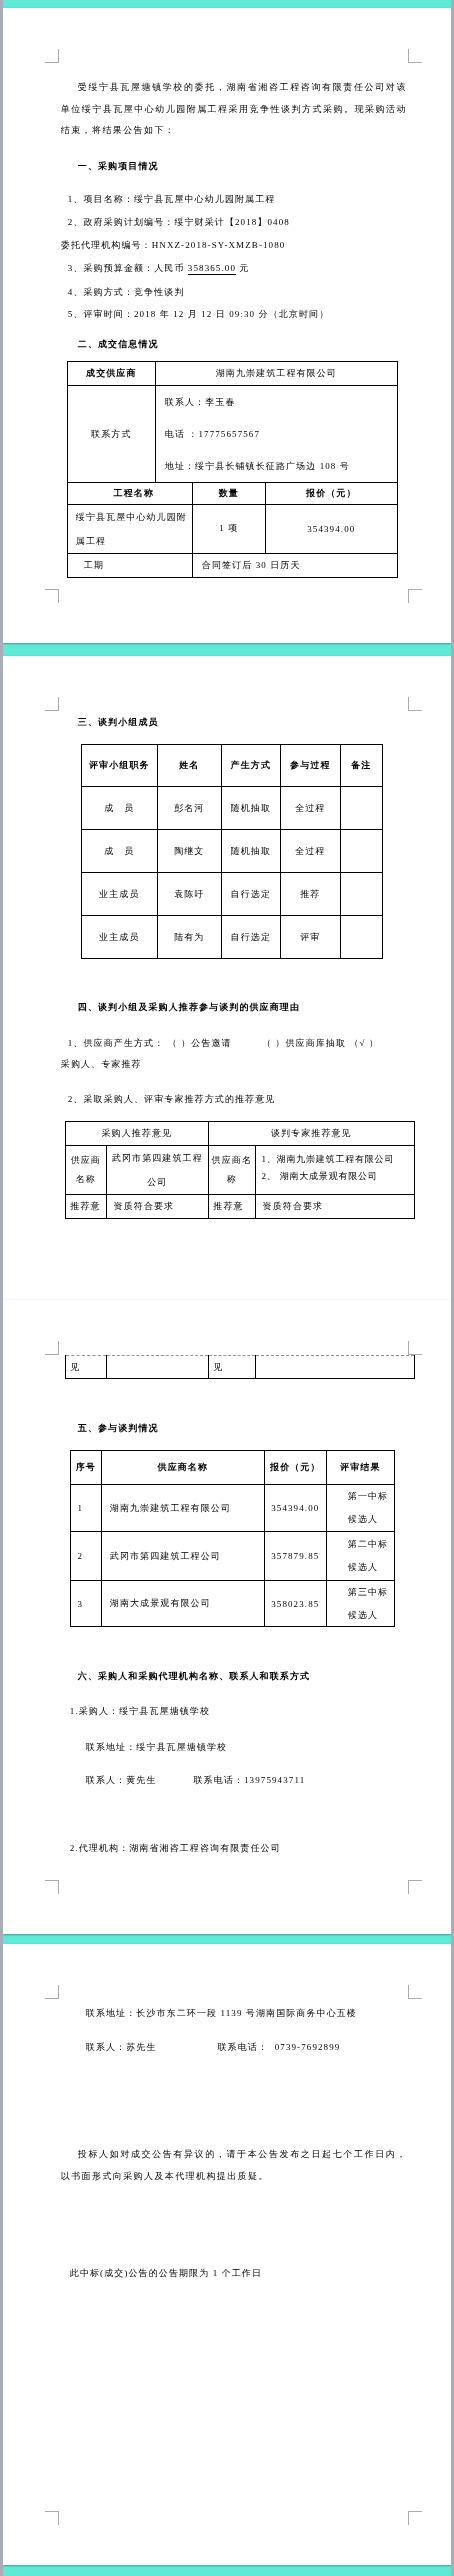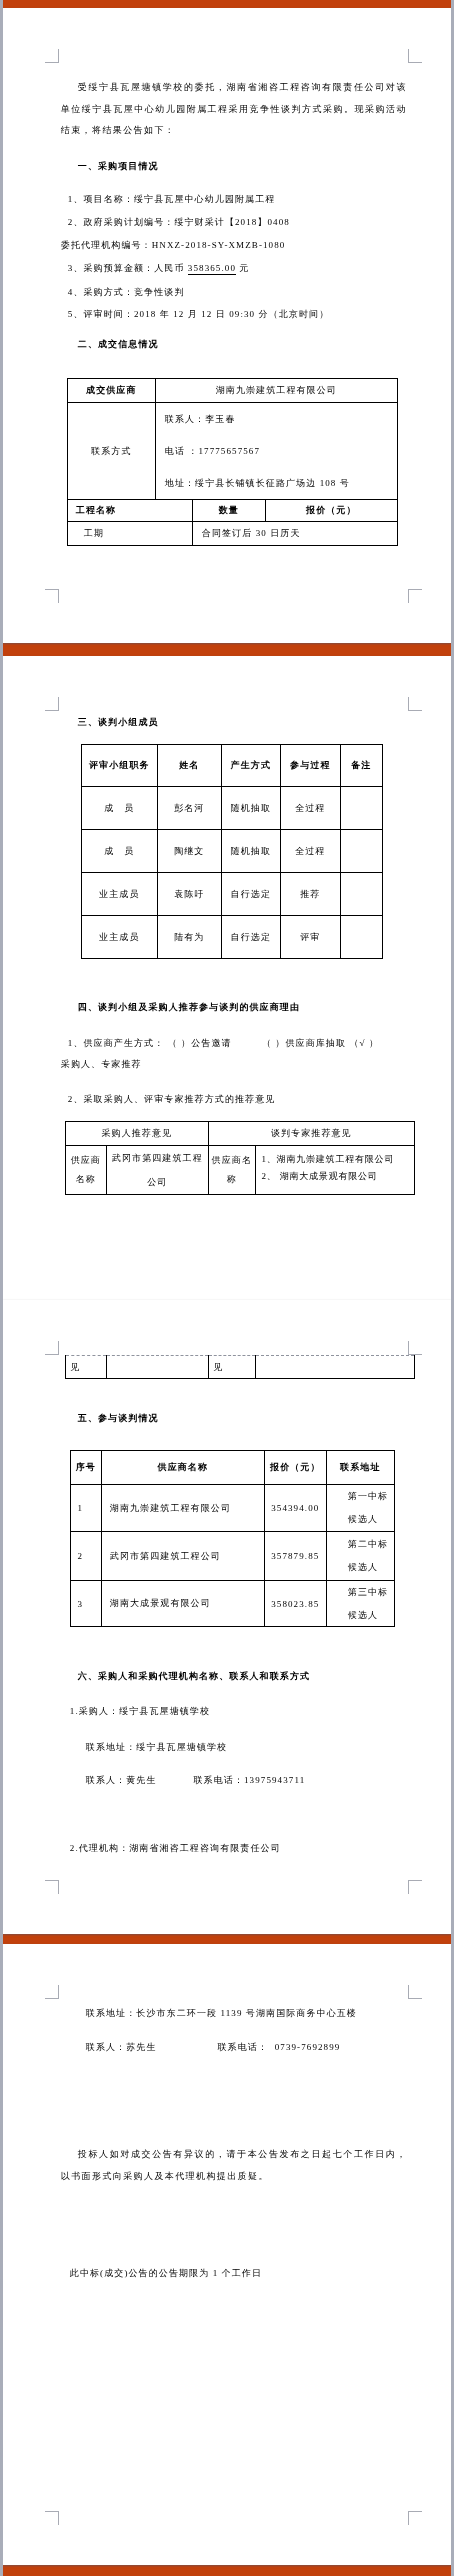--- a/index.html
+++ b/index.html
@@ -1,35 +1,35 @@
 <!DOCTYPE html>
 <html style="font-size:9px"><head>
 <meta charset="utf-8">
 <style>
   html,body{margin:0;padding:0;}
   body{width:454px;font-family:"Liberation Serif","DejaVu Serif",serif;color:#000;}
-  #canvas{position:relative;width:454px;height:2576px;background:#c2410c;overflow:hidden;}
+  #canvas{position:relative;width:454px;height:2576px;background:#5eead4;overflow:hidden;}
   .edge{position:absolute;top:0;width:2.8px;height:2576px;background:#a9adb9;z-index:5;}
   .edge.left{left:0;} .edge.right{left:451px;}
   .page{position:absolute;left:2.8px;width:448px;background:#ffffff;
         box-shadow:0 1.1px 1.7px rgba(80,86,110,.55), 0 0 0.6px rgba(110,115,135,.5);}
   #p1{top:8px;height:635px;} #p2{top:656px;height:762px;}
   #p3{top:1300px;height:634px;} #p4{top:1944px;height:621px;}
 
   
   .cm{position:absolute;width:13px;height:13px;}
   .cm.tl{left:42px;top:41px;border-right:0.6px solid #a8abb4;border-bottom:0.6px solid #a8abb4;}
   .cm.tr{left:405px;top:41px;border-left:0.6px solid #a8abb4;border-bottom:0.6px solid #a8abb4;}
   .cm.bl{left:42px;bottom:40px;border-right:0.6px solid #a8abb4;border-top:0.6px solid #a8abb4;}
   .cm.br{left:405px;bottom:40px;border-left:0.6px solid #a8abb4;border-top:0.6px solid #a8abb4;}
 
   .para{position:absolute;left:58px;width:346px;font-size:9px;line-height:21.5px;
         letter-spacing:1.4px;text-align:justify;text-indent:17px;}
   .line{position:absolute;font-size:9px;letter-spacing:1.1px;white-space:pre;}
-  .hd{font-weight:bold;}
+  .hd{font-weight:bold;text-align:center;}
   .u{border-bottom:0.6px solid #000;padding-bottom:0.6px;}
 
   table{border-collapse:collapse;table-layout:fixed;position:absolute;}
   td{border:1.1px solid #000;font-size:9px;letter-spacing:1.1px;vertical-align:middle;
      padding:0;overflow:hidden;}
   .tc{text-align:center;}
   .pl8{padding-left:4.5px;} .pl12{padding-left:6.8px;} .pl14{padding-left:8px;} .pl16{padding-left:9px;} .pl28{padding-left:16px;}
   .contact-cell div{height:32px;display:flex;align-items:center;padding-left:9px;letter-spacing:1.1px;}
   .wrap2{line-height:24px;}
   .listcell{vertical-align:top;padding:4.5px 3.4px 0 5.7px;}
@@ -56,21 +56,21 @@
 
     <div class="line" style="left:65px;top:185px;font-family:Liberation Serif, serif;">1、项目名称：绥宁县瓦屋中心幼儿园附属工程</div>
     <div class="line" style="left:65px;top:208px;">2、政府采购计划编号：绥宁财采计【2018】0408</div>
     <div class="line" style="left:58px;top:231px;">委托代理机构编号：HNXZ-2018-SY-XMZB-1080</div>
     <div class="line" style="left:65px;top:254px;"><span>3、采购预算金额：人民币 </span><span class="u">358365.00</span><span> 元</span></div>
     <div class="line" style="left:65px;top:278px;">4、采购方式：竞争性谈判</div>
     <div class="line" style="left:65px;top:300px;">5、评审时间：2018 年 12 月 12 日 09:30 分（北京时间）</div>
 
     <div class="line hd" style="left:75px;top:330px;">二、成交信息情况</div>
 
-    <table style="left:64px;top:370px;width:329px;">
+    <table style="left:64px;top:353px;width:329px;">
       <colgroup>
           <col style="width:88px">
           <col style="width:37px">
           <col style="width:73px">
           <col style="width:132px">
         </colgroup>
       <tbody>
           <tr style="height:24px;">
         <td class="tc hd">成交供应商</td>
         <td class="tc" colspan="3">湖南九崇建筑工程有限公司</td>
@@ -80,20 +80,25 @@
         <td colspan="3" class="contact-cell">
           <div>联系人：李玉春</div>
           <div>电话 ：17775657567</div>
           <div>地址：绥宁县长铺镇长征路广场边 108 号</div>
         </td>
       </tr>
       <tr style="height:21.5px;">
         <td colspan="2" class="hd pl14">工程名称</td>
         <td class="tc hd">数量</td>
         <td class="tc hd">报价（元）</td>
+      </tr>
+      <tr style="height:49px;">
+        <td colspan="2" class="pl14 wrap2" style="padding-right:4.5px;">绥宁县瓦屋中心幼儿园附属工程</td>
+        <td class="tc">1 项</td>
+        <td class="tc">354394.00</td>
       </tr>
       <tr style="height:24px;">
         <td colspan="2" class="pl28">工期</td>
         <td colspan="2" class="pl16">合同签订后 30 日历天</td>
       </tr>
     </tbody>
       </table>
   </div>
 
   <div class="page" id="p2">
@@ -170,20 +175,26 @@
       </tr>
       <tr style="height:47px;">
         <td class="tc" style="line-height:19px;">供应商名称</td>
         <td class="tc wrap2" style="padding:0 3.4px;">武冈市第四建筑工程公司</td>
         <td class="tc" style="line-height:19px;">供应商名称</td>
         <td class="listcell">
           <div>1、湖南九崇建筑工程有限公司</div>
           <div>2、 湖南大成景观有限公司</div>
         </td>
       </tr>
+      <tr style="height:24px;">
+        <td class="pl8">推荐意</td>
+        <td class="pl12">资质符合要求</td>
+        <td class="pl8">推荐意</td>
+        <td class="pl12">资质符合要求</td>
+      </tr>
     </tbody>
       </table>
   </div>
 
   <div class="page" id="p3">
     <div class="cm tl"></div>
     <div class="cm tr"></div>
     <div class="cm bl"></div>
     <div class="cm br"></div>
 
@@ -197,35 +208,35 @@
       <tbody>
           <tr style="height:23px;">
         <td class="pl8">见</td>
         <td></td>
         <td class="pl8">见</td>
         <td></td>
       </tr>
     </tbody>
       </table>
 
-    <div class="line hd" style="left:75px;top:112px;">五、参与谈判情况</div>
+    <div class="line hd" style="left:75px;top:122px;">五、参与谈判情况</div>
 
     <table style="left:67px;top:150px;width:325px;">
       <colgroup>
           <col style="width:31px">
           <col style="width:163px">
           <col style="width:62px">
           <col style="width:68px">
         </colgroup>
       <tbody>
           <tr style="height:34px;">
         <td class="tc hd">序号</td>
         <td class="tc hd">供应商名称</td>
         <td class="tc hd">报价（元）</td>
-        <td class="tc hd">联系地址</td>
+        <td class="tc hd">评审结果</td>
       </tr>
       <tr style="height:47px;">
         <td class="pl12">1</td>
         <td class="pl14">湖南九崇建筑工程有限公司</td>
         <td class="tc">354394.00</td>
         <td class="result-cell">第一中标候选人</td>
       </tr>
       <tr style="height:49px;">
         <td class="pl12">2</td>
         <td class="pl14">武冈市第四建筑工程公司</td>

